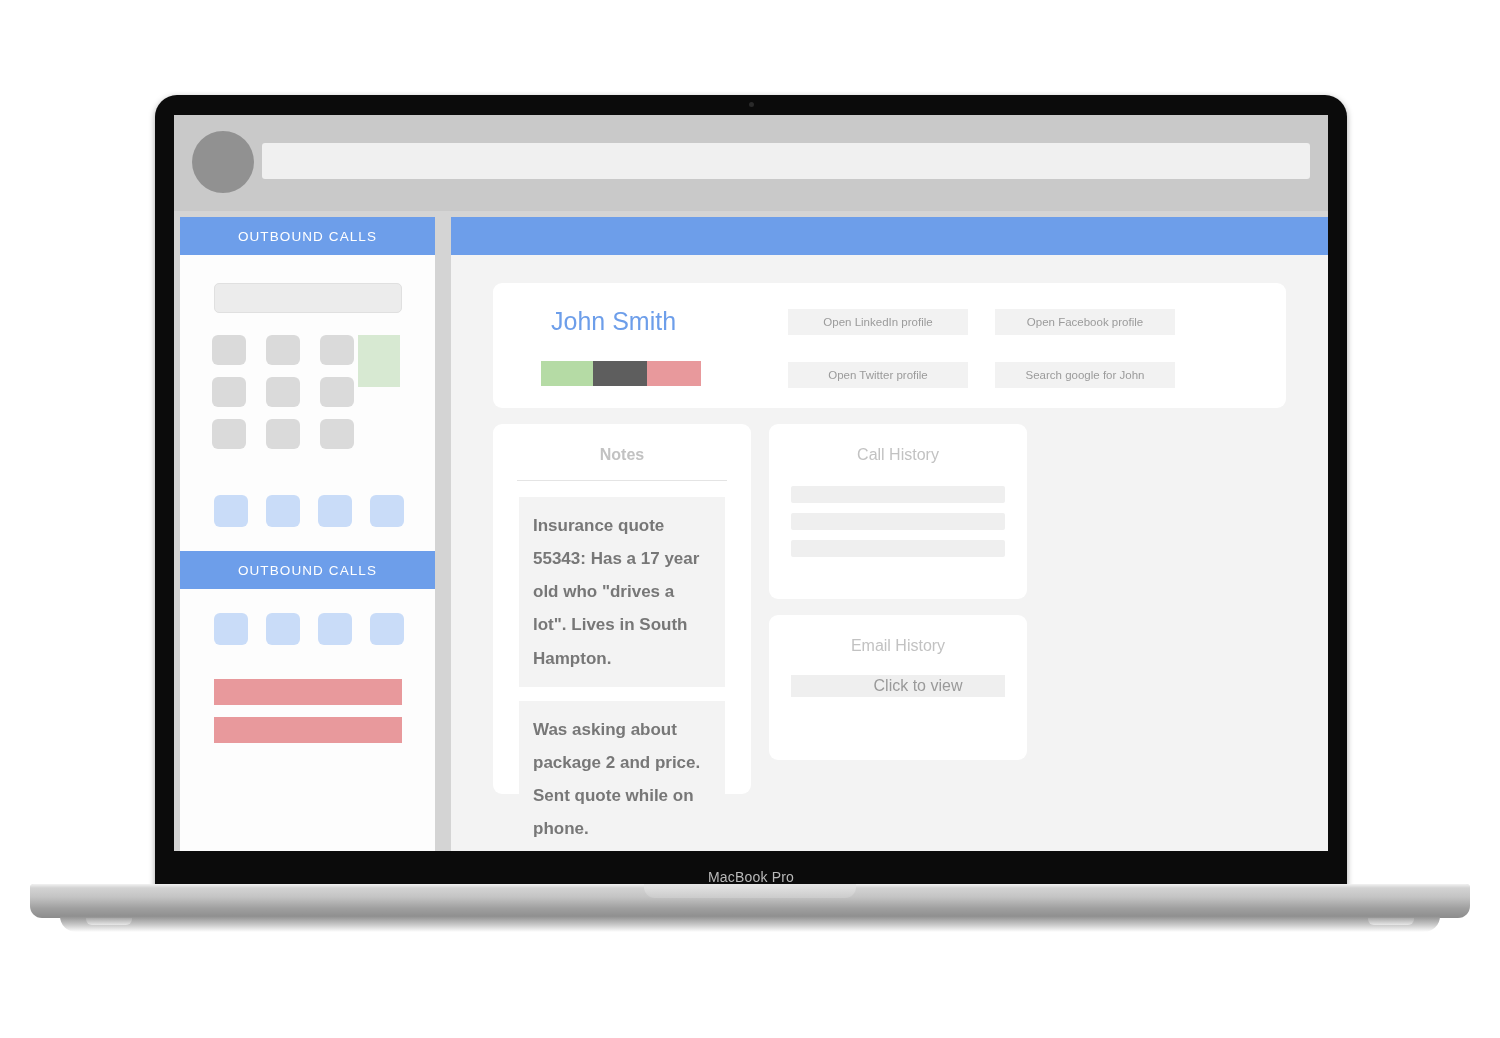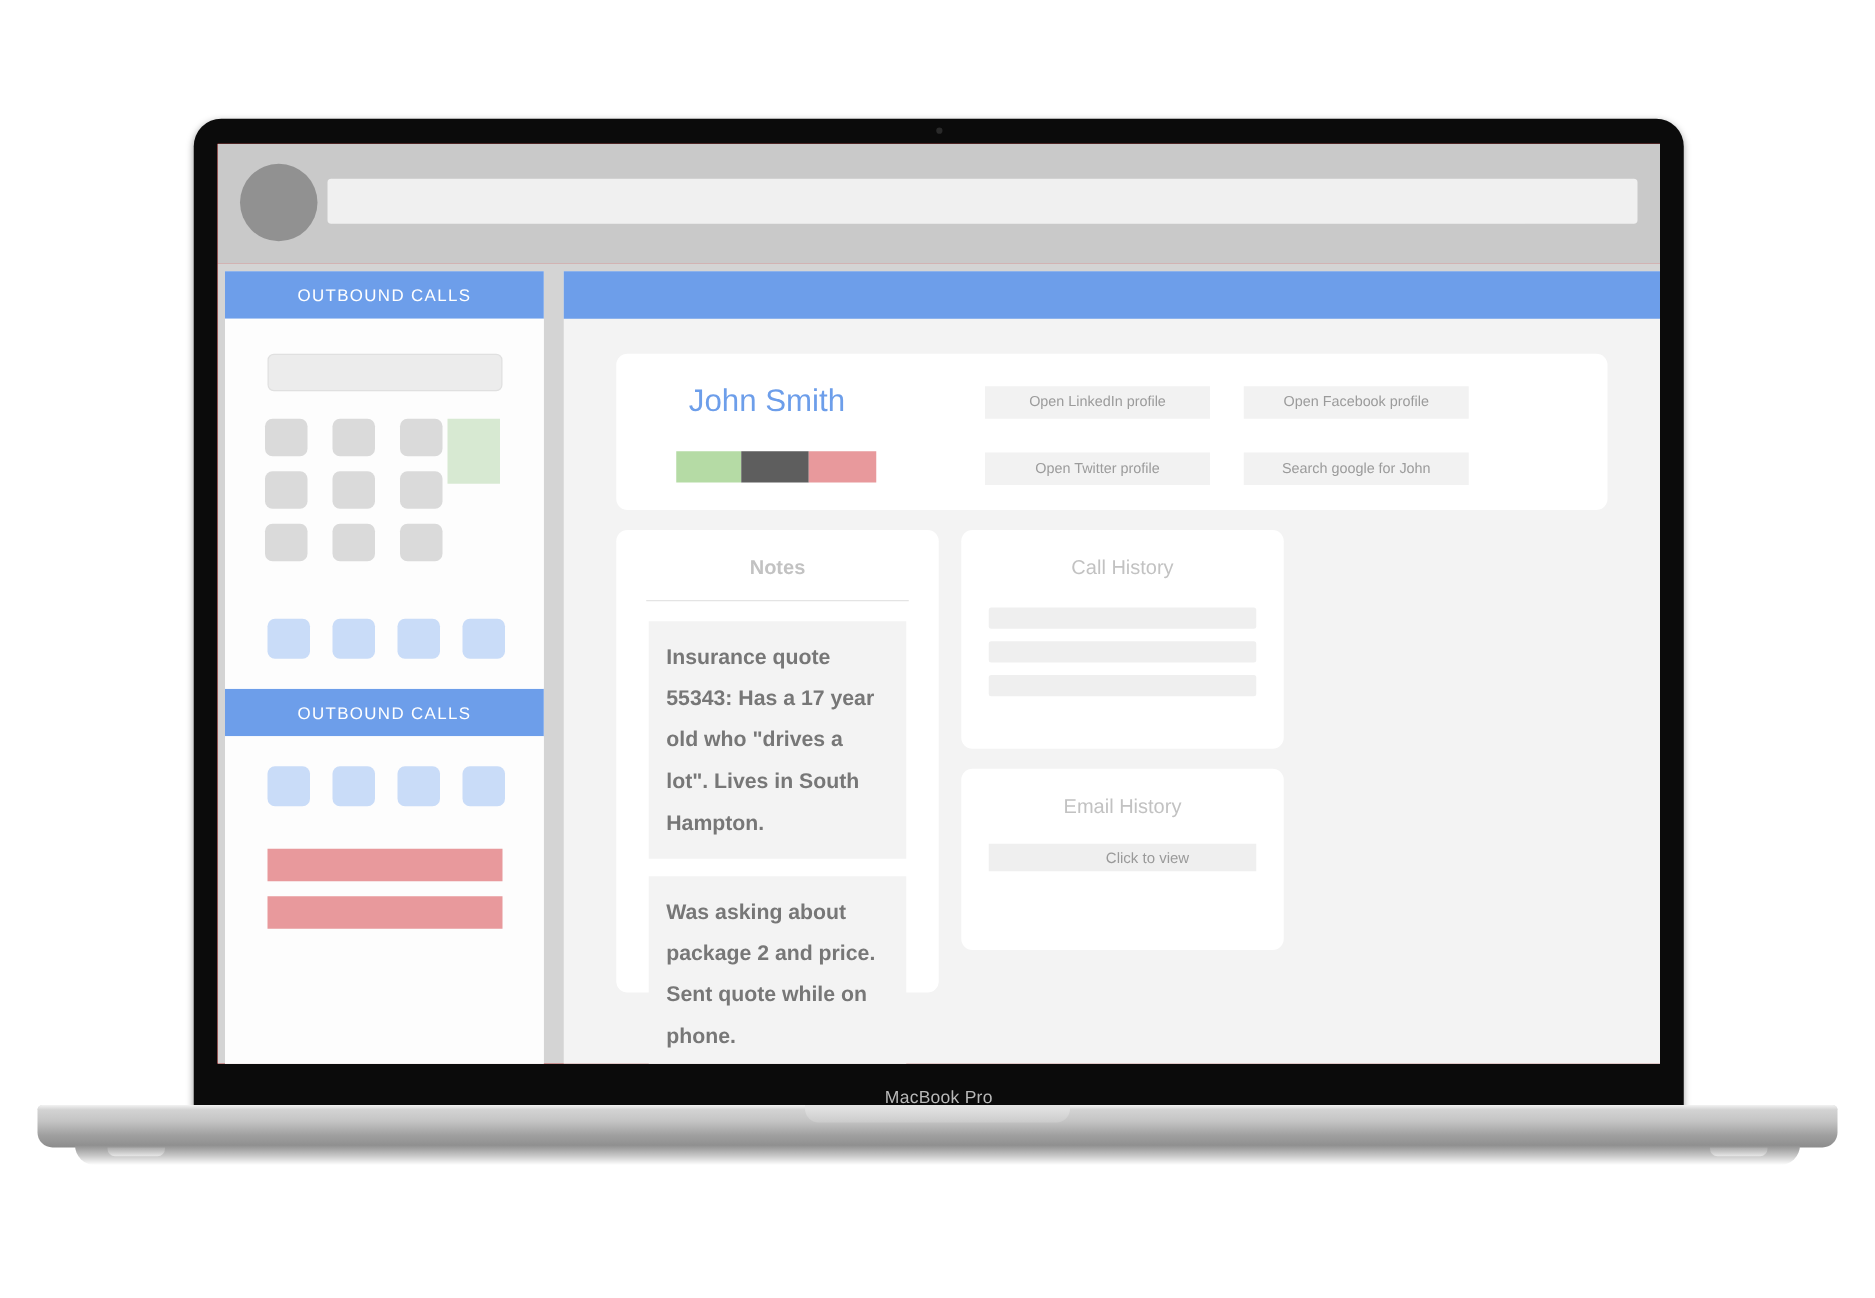--- a/index.html
+++ b/index.html
@@ -277,21 +277,21 @@
     border-radius: 2px;
     margin-bottom: 10px;
   }
 
   .email-card { height: 145px; }
   .email-btn {
     margin: 20px 22px 0 22px;
     height: 22px;
     background: #efefef;
     color: #9a9a9a;
-    font-size: 12px;
+    font-size: 16px;
     display: flex; align-items: center; justify-content: center;
     cursor: pointer;
     padding-left: 40px;
   }
 </style>
 </head>
 <body>
 
 <div id="stage">
 

